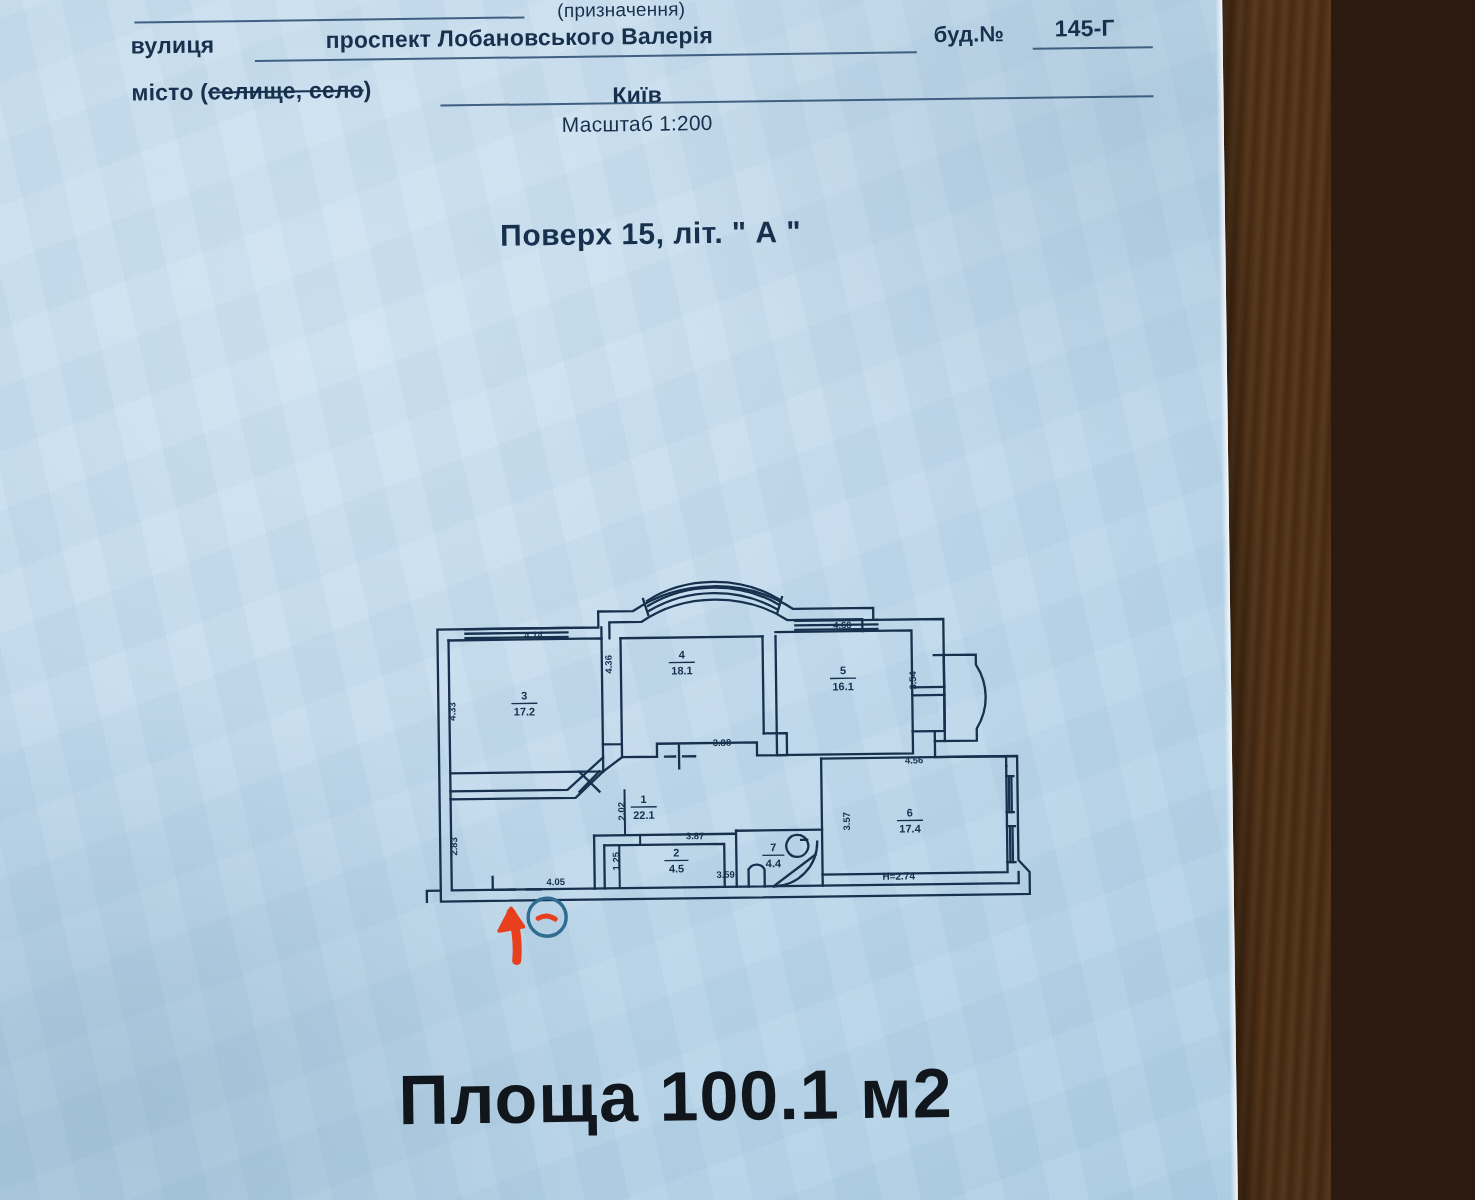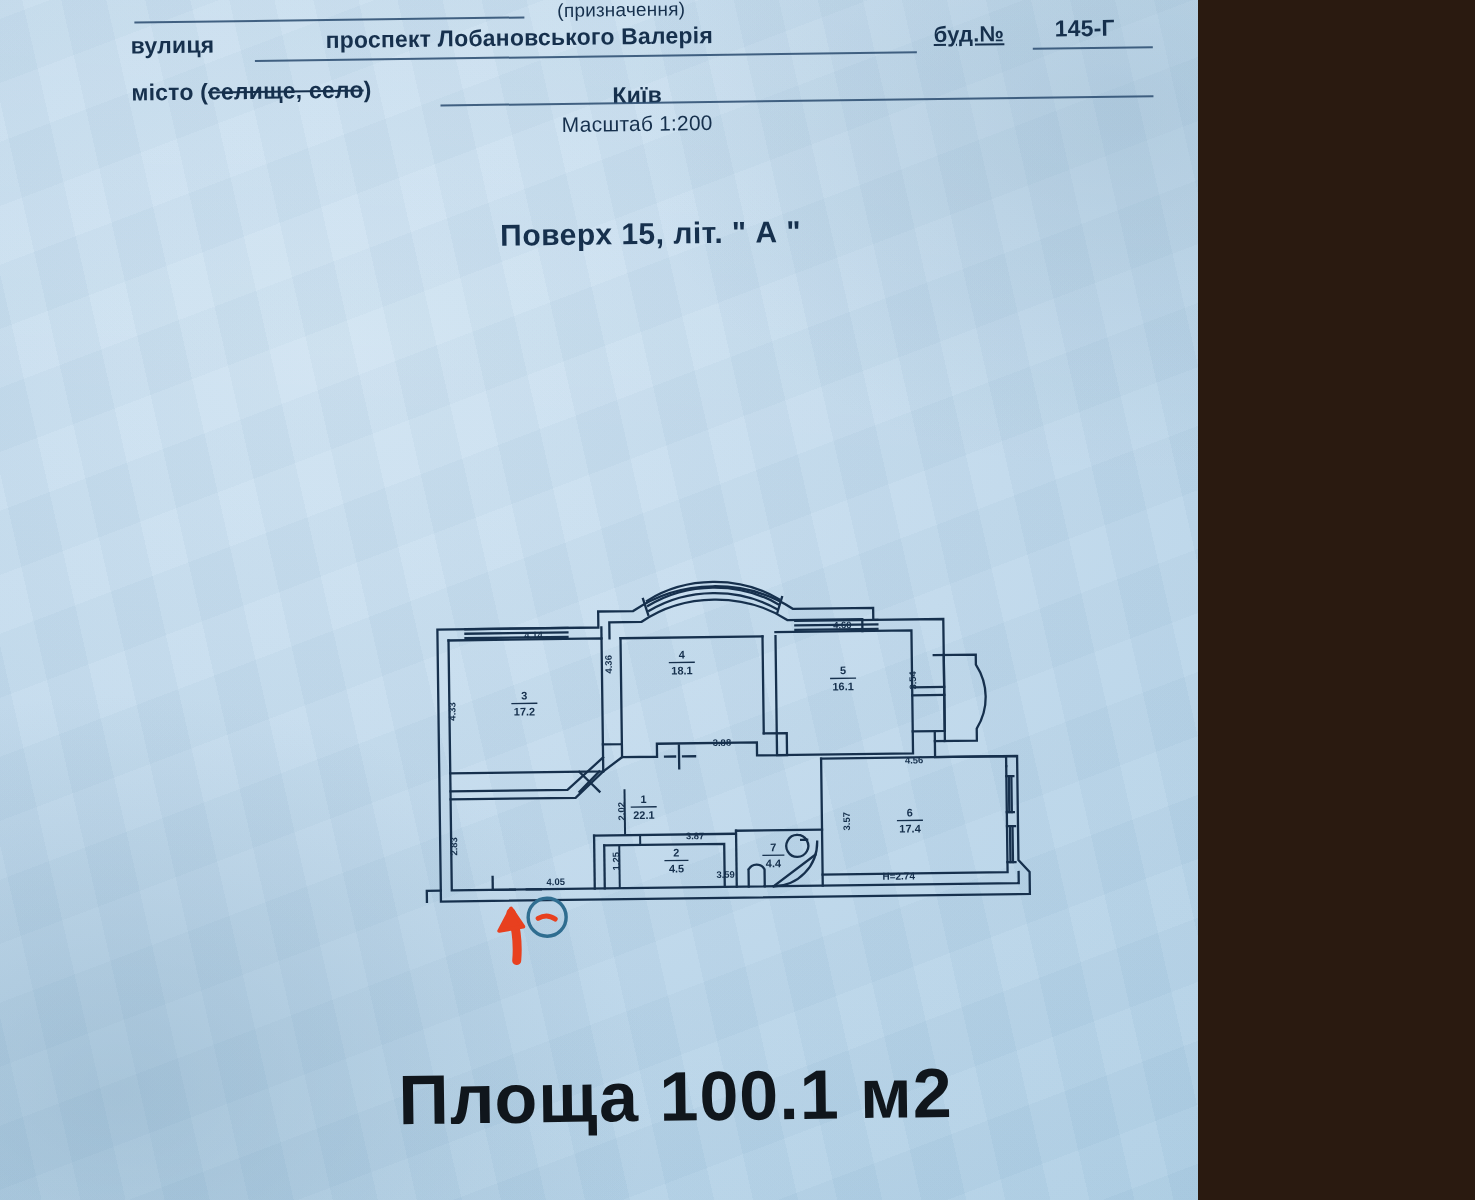--- a/index.html
+++ b/index.html
@@ -11,21 +11,21 @@
   body {
     width: 1475px;
     height: 1200px;
     overflow: hidden;
     font-family: "Liberation Sans", sans-serif;
   }
 
   
   #scene {
     position: relative;
-    width: 1198px;
+    width: 1331px;
     height: 1200px;
     background: linear-gradient(100deg, #6b4524 0%, #7d5128 25%, #5d3a1c 55%, #4a2c14 100%);
     overflow: hidden;
   }
   #wood-grain {
     position: absolute;
     inset: 0;
     background:
       repeating-linear-gradient(93deg,
         rgba(0,0,0,0.13) 0px,
@@ -159,21 +159,21 @@
 
     <div id="header">
 
       <div class="rule" style="left:142px; top:16px; width:390px;"></div>
       <div class="hdr-text ink" style="left:565px; top:0px; font-size:19px; font-weight:400;">(призначення)</div>
 
       <div class="hdr-text ink" style="left:138px; top:27px; font-size:23px;">вулиця</div>
       <div class="hdr-text ink" style="left:333px; top:24px; font-size:23px;">проспект  Лобановського Валерія</div>
       <div class="rule" style="left:262px; top:56px; width:662px;"></div>
 
-      <div class="hdr-text ink" style="left:941px; top:27px; font-size:22px;text-decoration:underline;">буд.№</div>
+      <div class="hdr-text ink" style="left:941px; top:27px; font-size:22px;">буд.№</div>
       <div class="hdr-text ink" style="left:1062px; top:22px; font-size:23px;">145-Г</div>
       <div class="rule" style="left:1040px; top:54px; width:120px;"></div>
 
       <div class="hdr-text ink" style="left:138px; top:74px; font-size:23px;">
         <span>місто (</span><span class="strike">селище, село</span><span>)</span>
       </div>
       <div class="hdr-text ink" style="left:619px; top:83px; font-size:23px;">Київ</div>
       <div class="rule" style="left:447px; top:103px; width:713px;"></div>
 
       <div class="hdr-text ink" style="left:568px; top:113px; font-size:21px; font-weight:400;">Масштаб 1:200</div>

